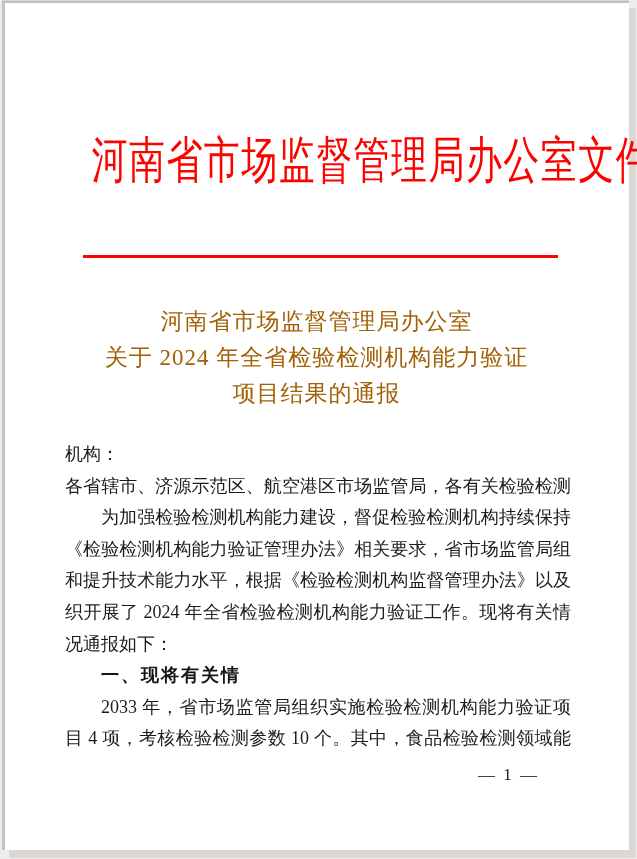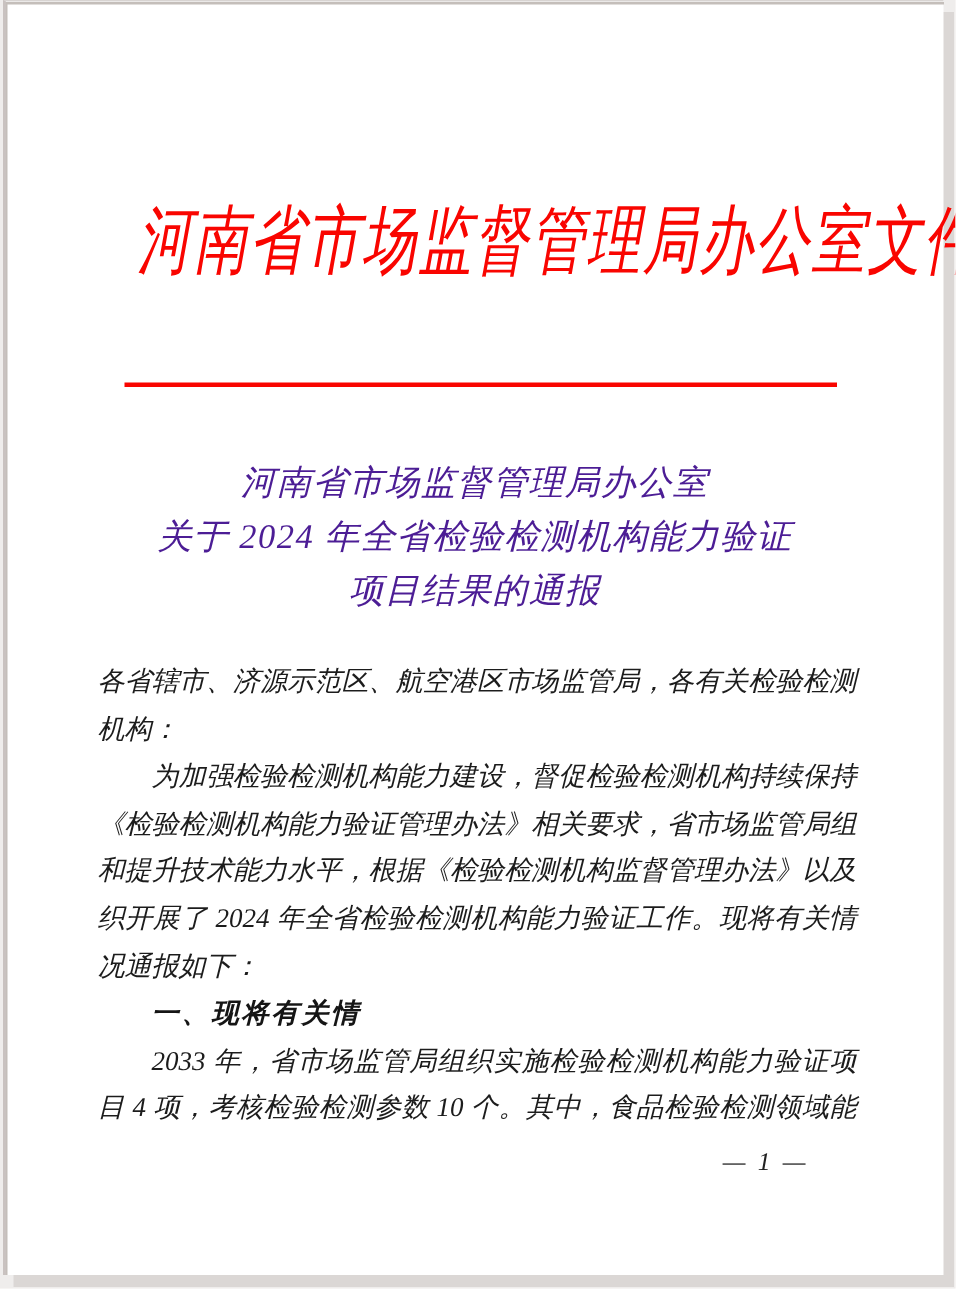--- a/index.html
+++ b/index.html
@@ -7,21 +7,20 @@
     padding: 0;
     background: #f6f4f3;
     font-family: "Liberation Serif", "DejaVu Serif", serif;
   }
   .viewport {
     position: relative;
     width: 637px;
     height: 859px;
     background: #efedec;
     overflow: hidden;
-    font-style: italic;
   }
   .page {
     position: absolute;
     left: 2px;
     top: 0px;
     width: 627px;
     height: 850px;
     background: #ffffff;
     border-left: 2px solid #c9c2c0;
     border-top: 1px solid #d8d4d2;
@@ -68,21 +67,21 @@
   
   .doc-title {
     position: absolute;
     left: 0;
     top: 303px;
     width: 100%;
     text-align: center;
     font-size: 23px;
     line-height: 36px;
     letter-spacing: 1px;
-    color: #4c1d95;
+    color: #a16207;
     font-weight: 500;
   }
   
   .body-block {
     position: absolute;
     left: 61px;
     top: 438px;
     width: 506px;
     font-size: 18px;
     line-height: 31.6px;
@@ -126,22 +125,22 @@
 
     <div class="red-line"></div>
 
     <div class="doc-title">
       <div class="title-line">河南省市场监督管理局办公室</div>
       <div class="title-line">关于 2024 年全省检验检测机构能力验证</div>
       <div class="title-line">项目结果的通报</div>
     </div>
 
     <div class="body-block">
+      <div class="line">机构：</div>
       <div class="line fill">各省辖市、济源示范区、航空港区市场监管局，各有关检验检测</div>
-      <div class="line">机构：</div>
       <div class="line fill indent">为加强检验检测机构能力建设，督促检验检测机构持续保持</div>
       <div class="line fill">《检验检测机构能力验证管理办法》相关要求，省市场监管局组</div>
       <div class="line fill">和提升技术能力水平，根据《检验检测机构监督管理办法》以及</div>
       <div class="line fill">织开展了 2024 年全省检验检测机构能力验证工作。现将有关情</div>
       <div class="line">况通报如下：</div>
       <div class="line heading indent">一、现将有关情</div>
       <div class="line fill indent">2033 年，省市场监管局组织实施检验检测机构能力验证项</div>
       <div class="line fill">目 4 项，考核检验检测参数 10 个。其中，食品检验检测领域能</div>
     </div>
 

